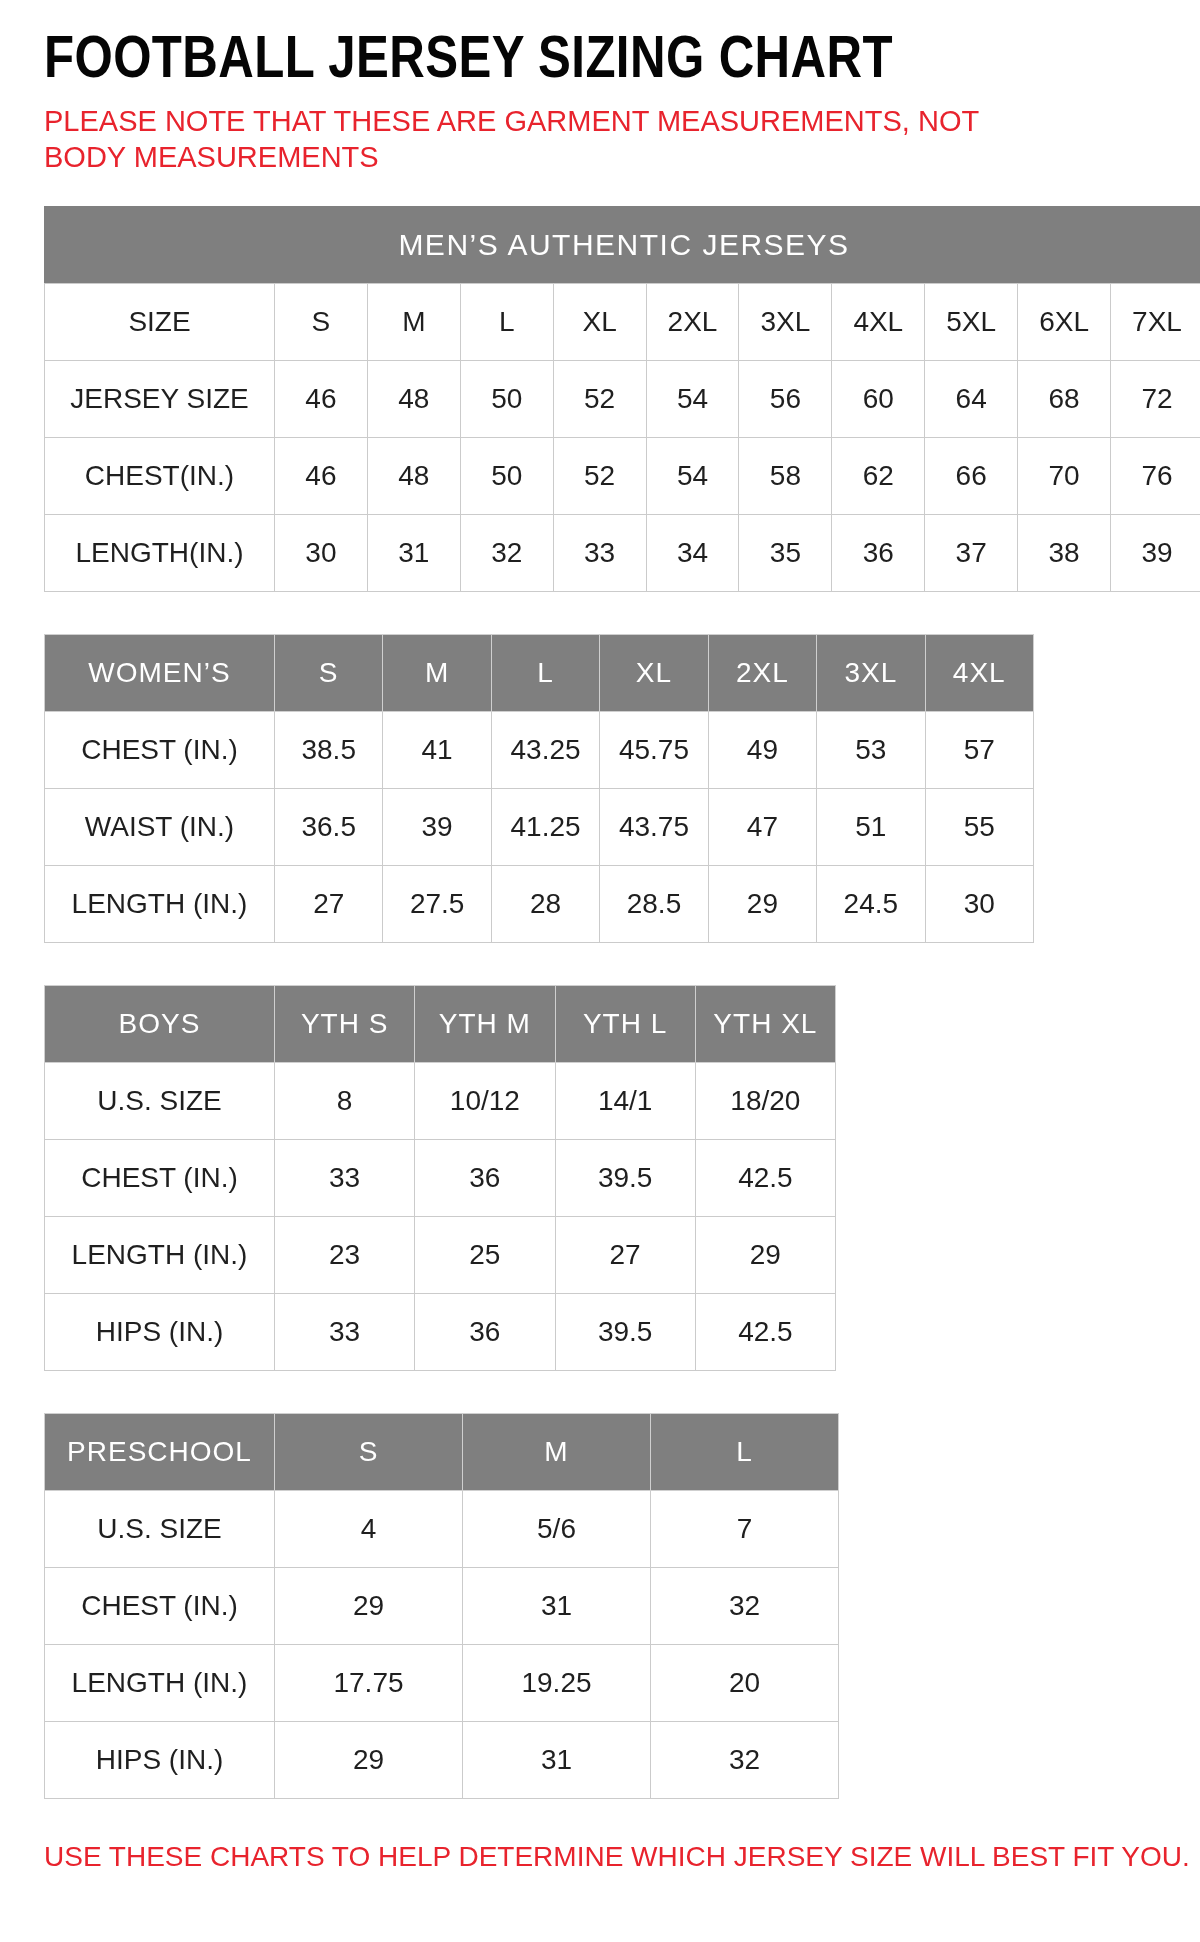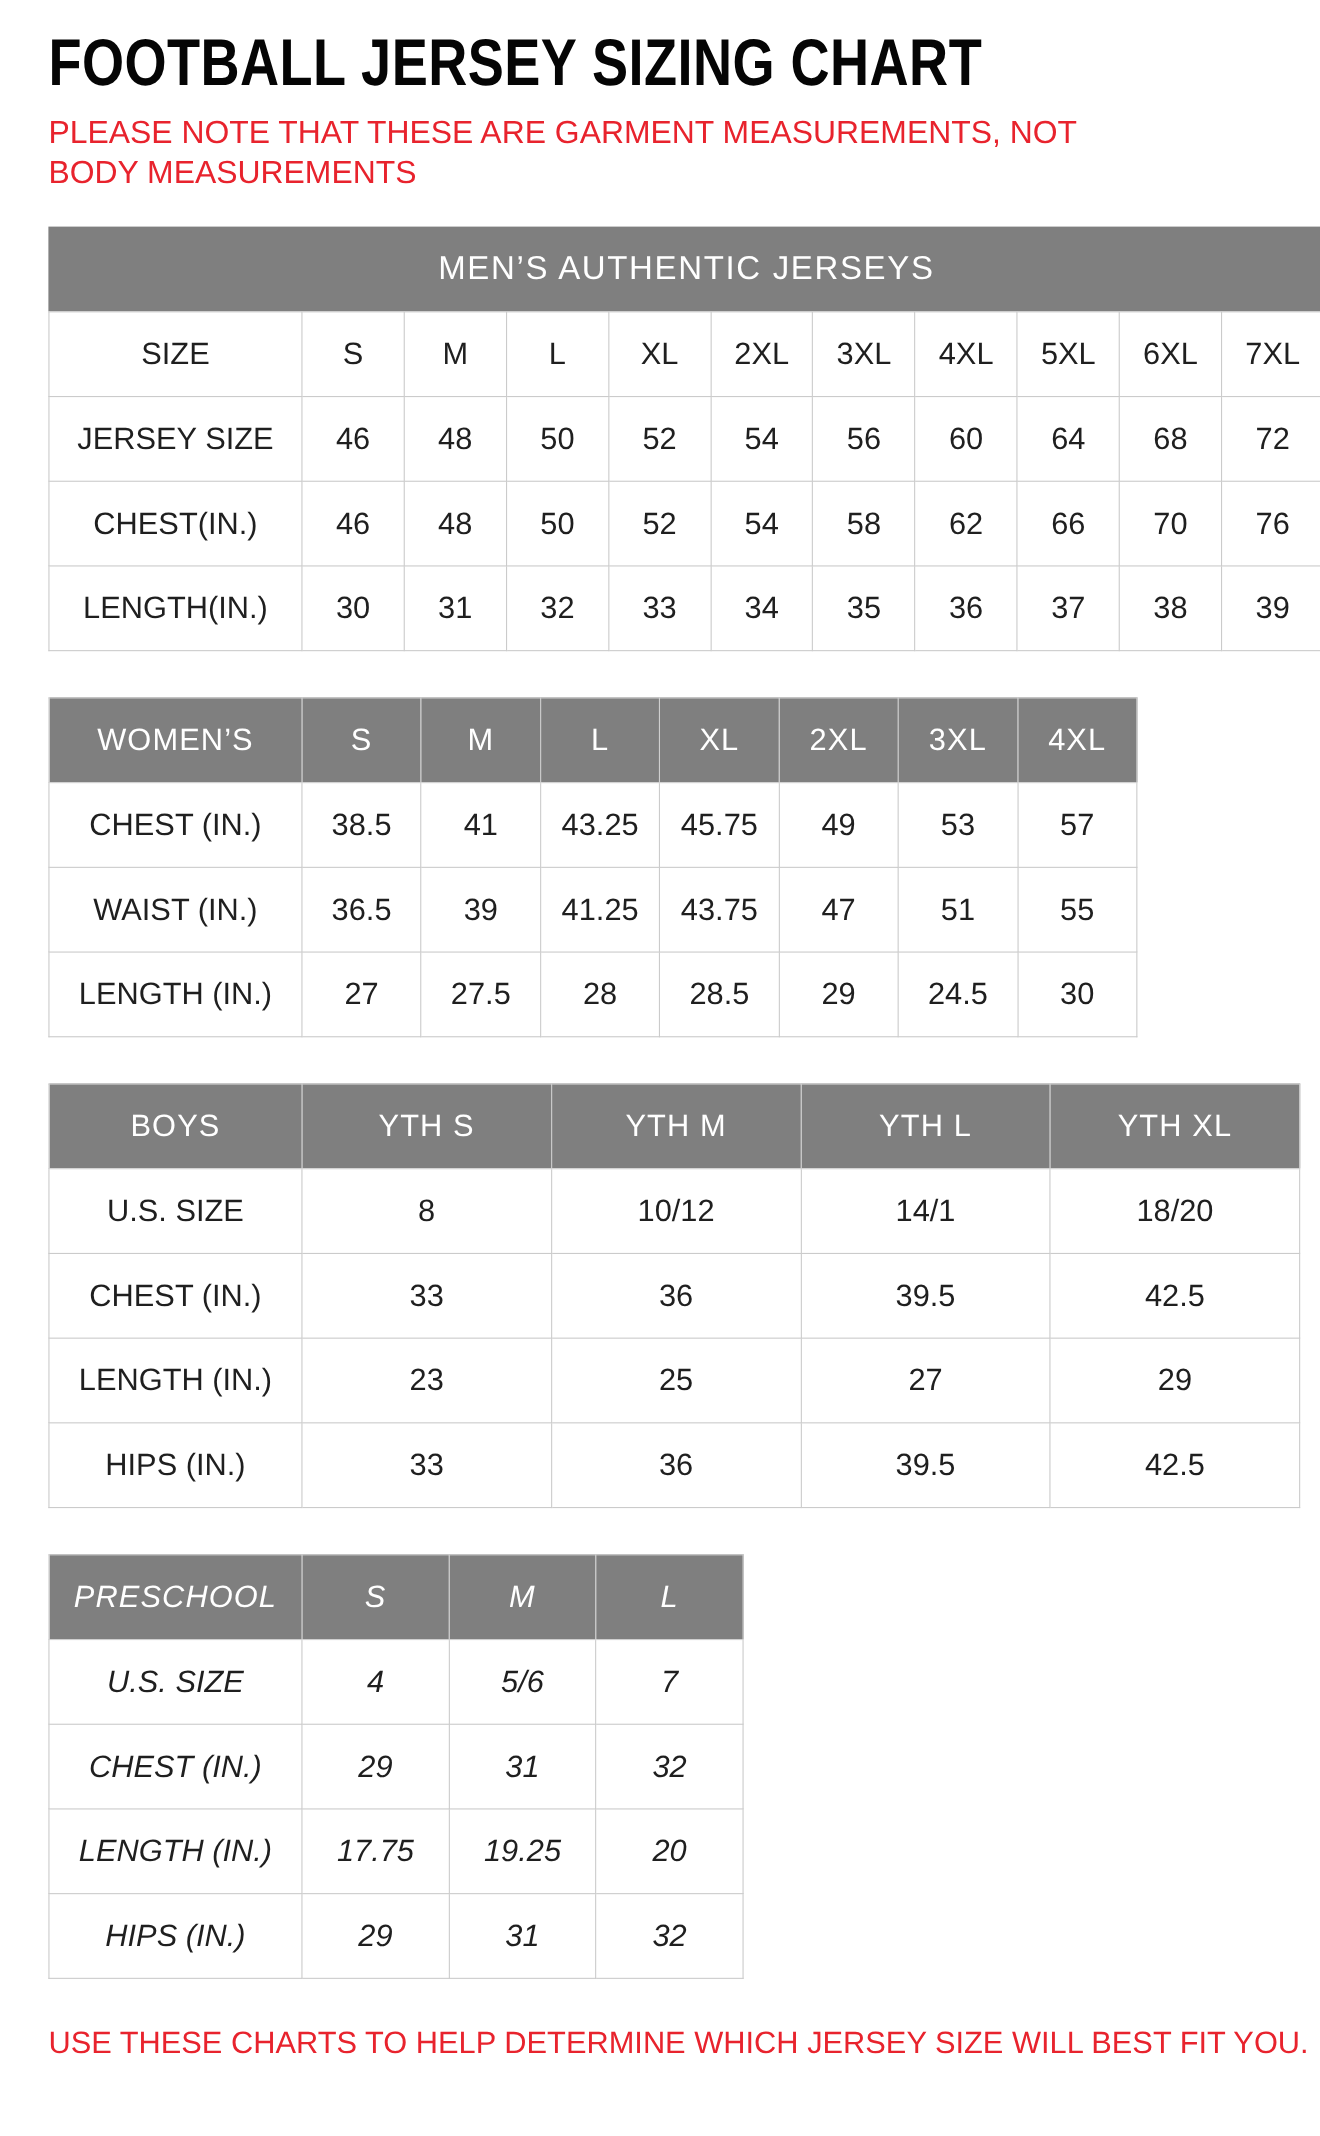--- a/index.html
+++ b/index.html
@@ -25,22 +25,22 @@
     color: #e8232d;
     font-size: 29px;
     line-height: 1.25;
     max-width: 1010px;
     margin-bottom: 30px;
   }
 
   .table-block { margin-bottom: 42px; }
   .table-block.mens   { width: 1160px; }
   .table-block.womens { width: 990px; }
-  .table-block.boys   { width: 1138px; }
-  .table-block.preschool { width: 632px; font-style: italic; }
+  .table-block.boys   { width: 792px; }
+  .table-block.preschool { width: 795px; }
 
   .table-title {
     background: #7f7f7f;
     color: #ffffff;
     text-align: center;
     font-size: 30px;
     letter-spacing: 1.5px;
     height: 77px;
     line-height: 77px;
     font-weight: 400;

